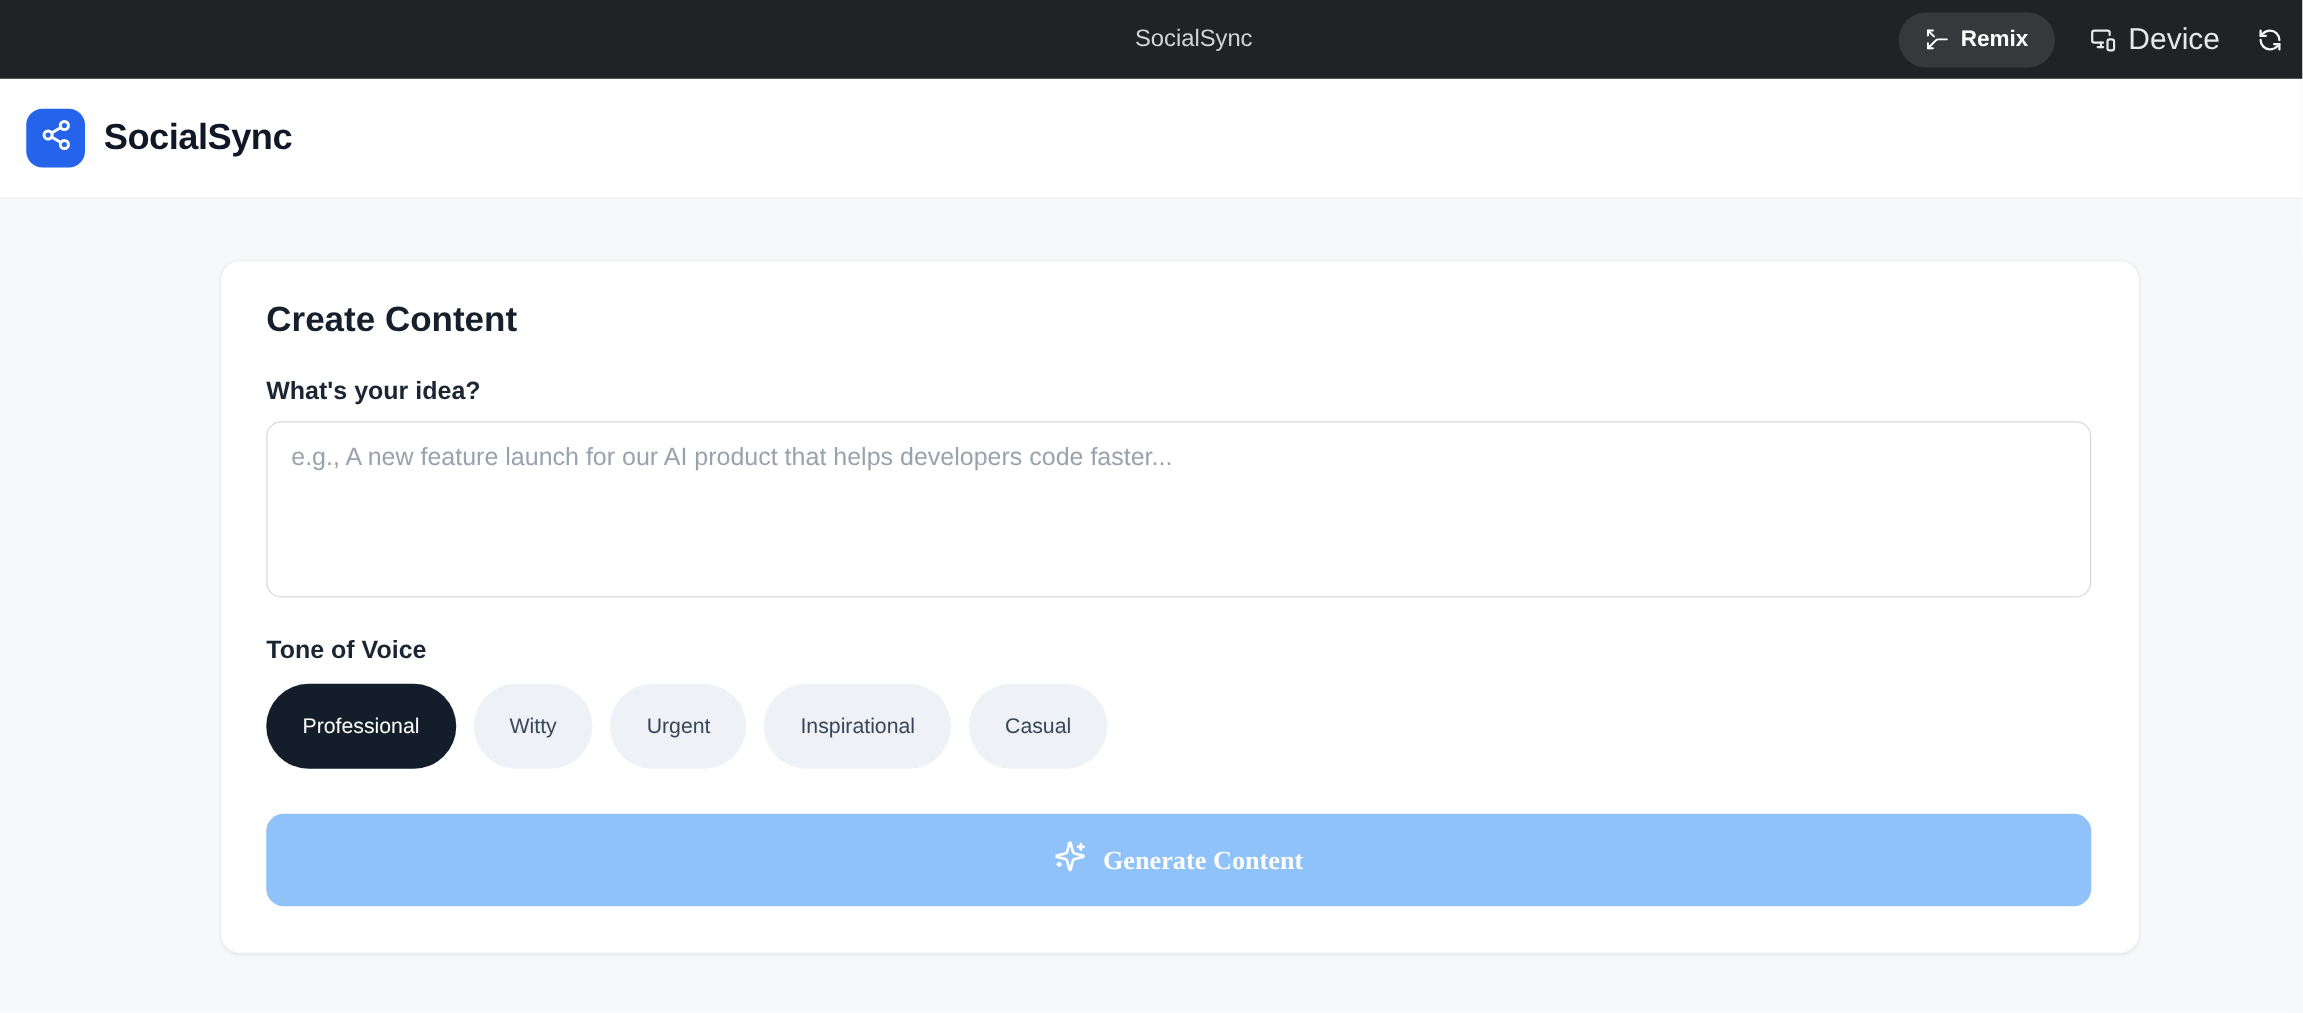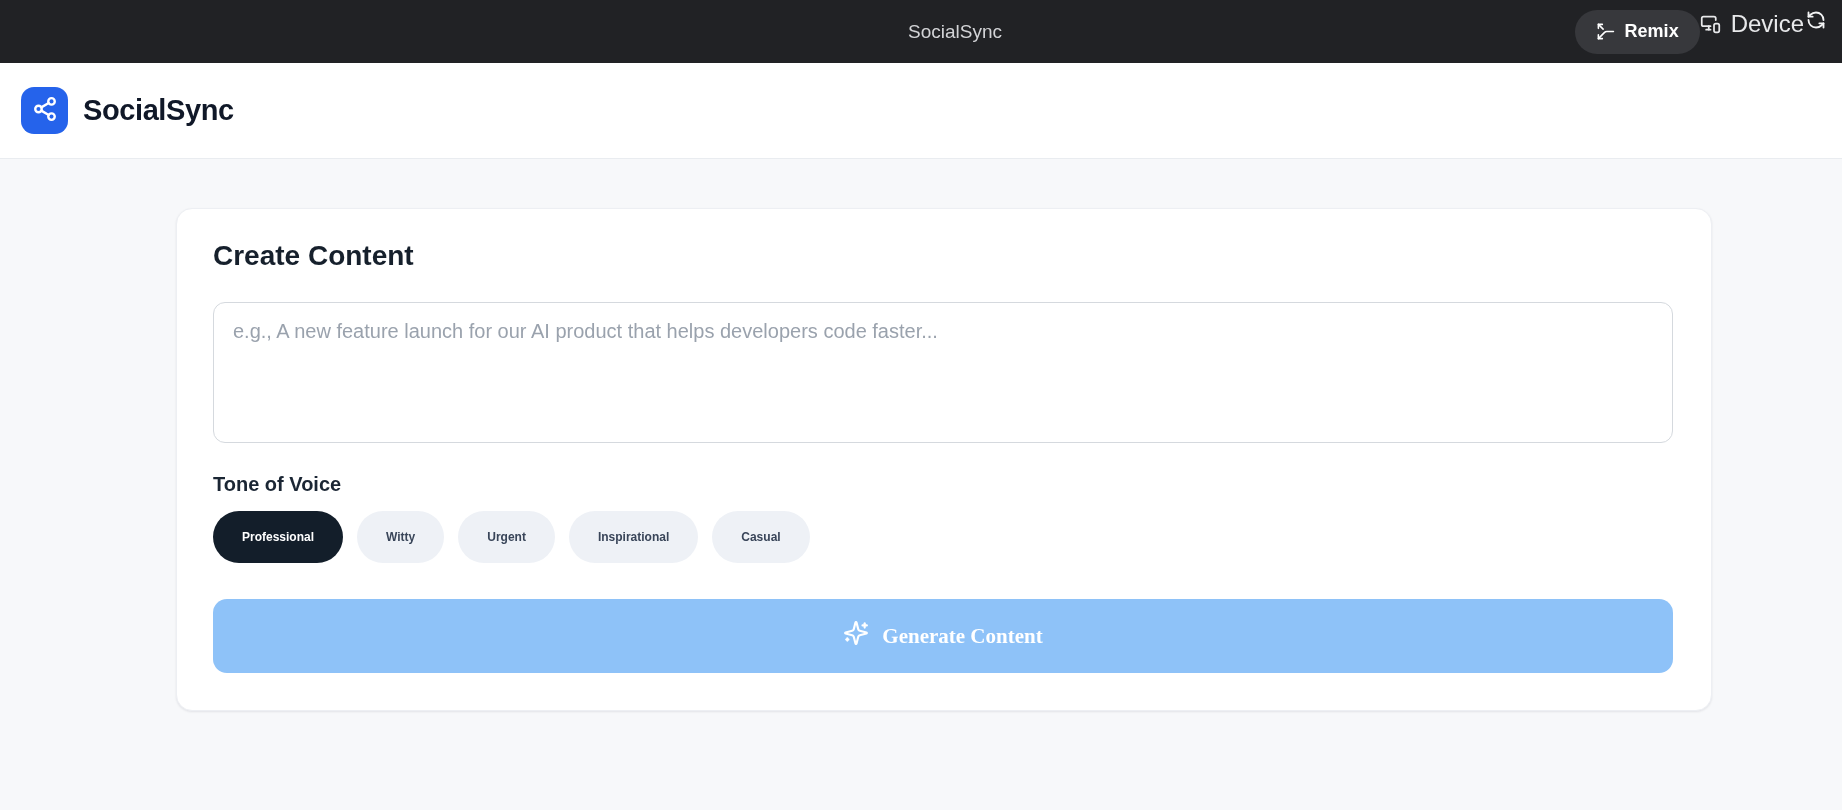--- a/index.html
+++ b/index.html
@@ -24,21 +24,22 @@
     left: calc(50% + 34px);
     transform: translateX(-50%);
     color: #d3d4d7;
     font-size: 19px;
     font-weight: 400;
     white-space: nowrap;
   }
   .topbar-right {
     margin-left: auto;
     display: flex;
-    align-items: flex-start;
+    align-items: center;
+    gap: 28px;
   }
   .remix-btn {
     display: flex;
     align-items: center;
     gap: 10px;
     height: 44px;
     padding: 0 21px;
     border: none;
     border-radius: 999px;
     background: #37383c;
@@ -133,29 +134,29 @@
     font-family: inherit;
     font-size: 20px;
     color: #16202c;
     outline: none;
   }
   .idea-input::placeholder { color: #9aa2ad; }
 
   .tone-label { margin-top: 26px; margin-bottom: 15px; }
   .tone-row { display: flex; align-items: center; gap: 14px; }
   .tone-pill {
-    height: 52px;
+    height: 68px;
     padding: 0 29px;
     border: none;
     border-radius: 999px;
     background: #eef1f6;
     color: #394559;
     font-family: inherit;
-    font-size: 12px;
-    font-weight: 700;
+    font-size: 17px;
+    font-weight: 400;
     cursor: pointer;
     white-space: nowrap;
   }
   .tone-pill.selected {
     background: #131e2a;
     color: #ffffff;
   }
 
   .generate-btn {
     margin-top: 36px;
@@ -228,20 +229,21 @@
       </svg>
     </span>
   </div>
   <div class="brand-name">SocialSync</div>
 </header>
 
 <main class="main-area">
   <section class="card">
     <h2 class="card-title">Create Content</h2>
 
+    <label class="field-label">What's your idea?</label>
     <textarea class="idea-input" placeholder="e.g., A new feature launch for our AI product that helps developers code faster..." style=""></textarea>
 
     <div class="field-label tone-label">Tone of Voice</div>
     <div class="tone-row">
       <button class="tone-pill selected">Professional</button>
       <button class="tone-pill">Witty</button>
       <button class="tone-pill">Urgent</button>
       <button class="tone-pill">Inspirational</button>
       <button class="tone-pill">Casual</button>
     </div>

